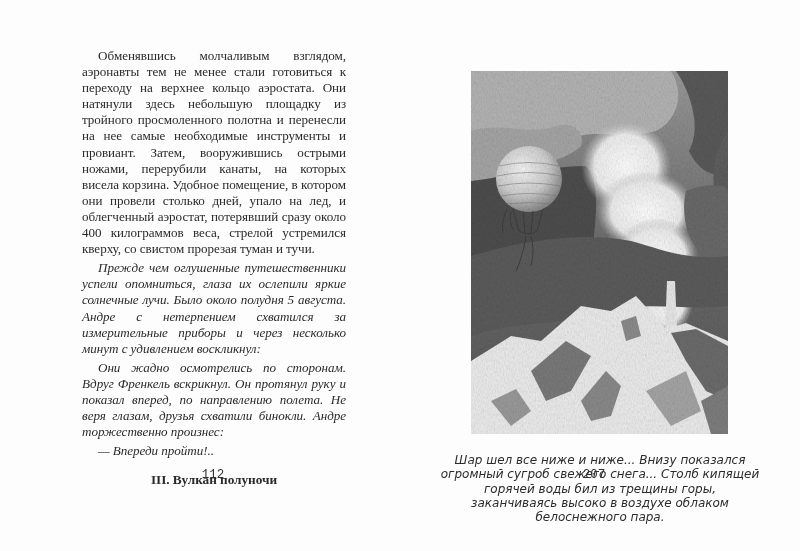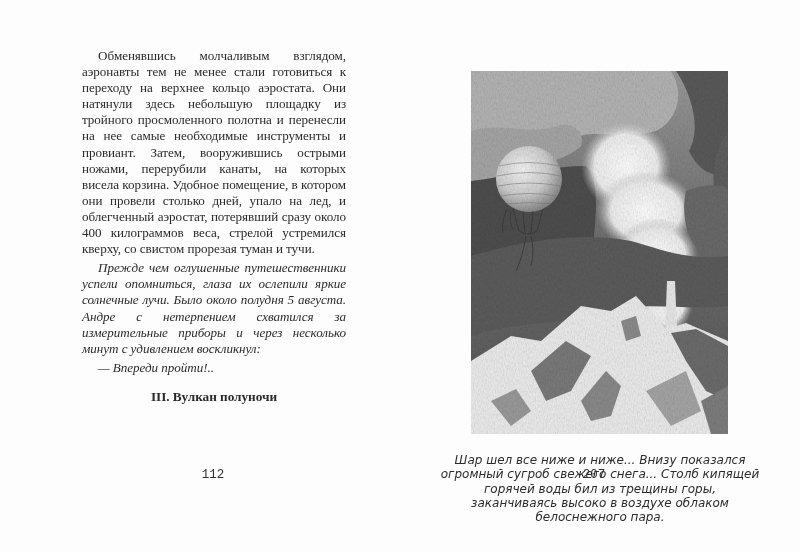--- a/index.html
+++ b/index.html
@@ -54,20 +54,21 @@
   </style>
 </head>
 <body>
 
 <div class="spread">
 
   <div class="page page-left">
     <div class="text-block">
       <p class="para">Обменявшись молчаливым взглядом, аэронавты тем не менее стали готовиться к переходу на верхнее кольцо аэростата. Они натянули здесь небольшую площадку из тройного просмоленного полотна и перенесли на нее самые необходимые инструменты и провиант. Затем, вооружившись острыми ножами, перерубили канаты, на которых висела корзина. Удобное помещение, в котором они провели столько дней, упало на лед, и облегченный аэростат, потерявший сразу около 400 килограммов веса, стрелой устремился кверху, со свистом прорезая туман и тучи.</p>
       <p class="para">Прежде чем оглушенные путешественники успели опомниться, глаза их ослепили яркие солнечные лучи. Было около полудня 5 августа. Андре с нетерпением схватился за измерительные приборы и через несколько минут с удивлением воскликнул:</p>
+      <p class="para">Они жадно осмотрелись по сторонам. Вдруг Френкель вскрикнул. Он протянул руку и показал вперед, по направлению полета. Не веря глазам, друзья схватили бинокли. Андре торжественно произнес:</p>
       <p class="para dialogue">— Впереди пройти!..</p>
       <h3 class="chapter-heading">III. Вулкан полуночи</h3>
 
     </div>
     <div class="page-number">112</div>
   </div>
 
   <div class="page page-right">
     <div class="illustration">
       <svg viewBox="0 0 257 363" preserveAspectRatio="none">

